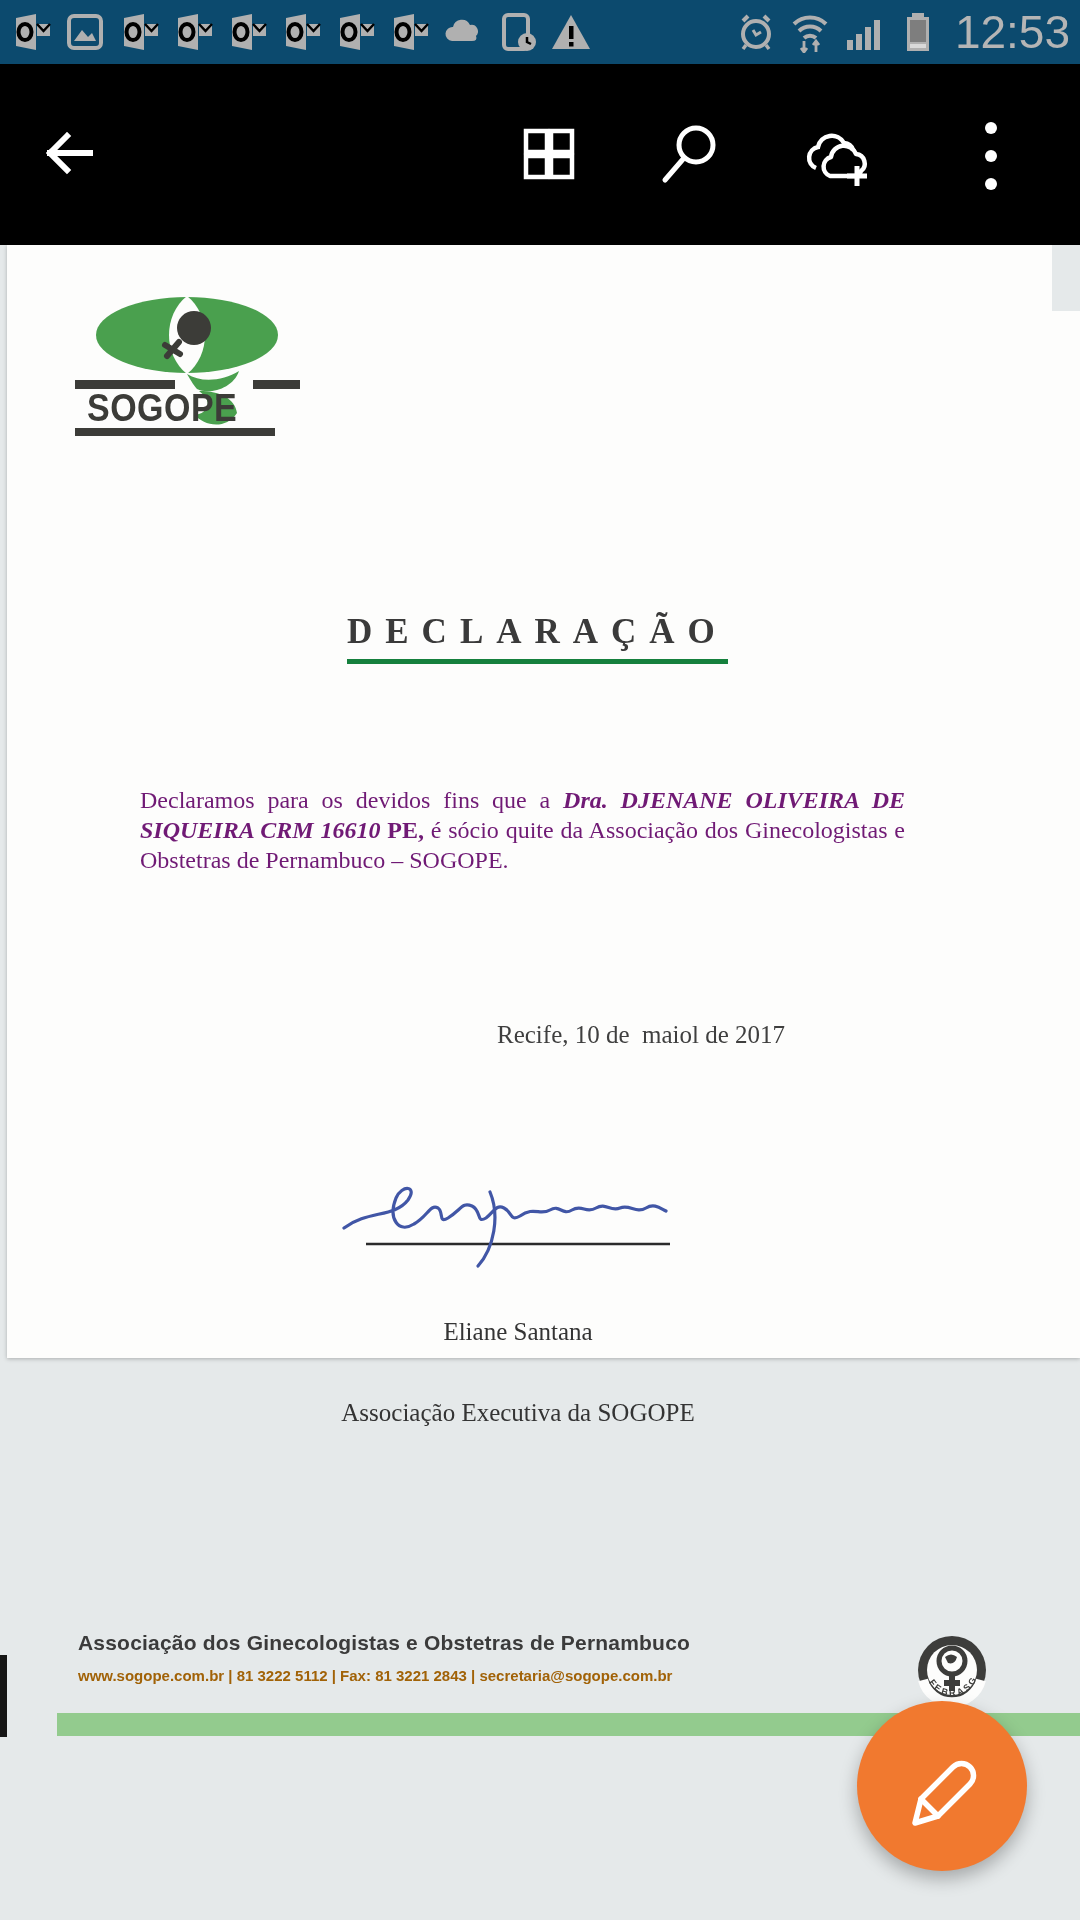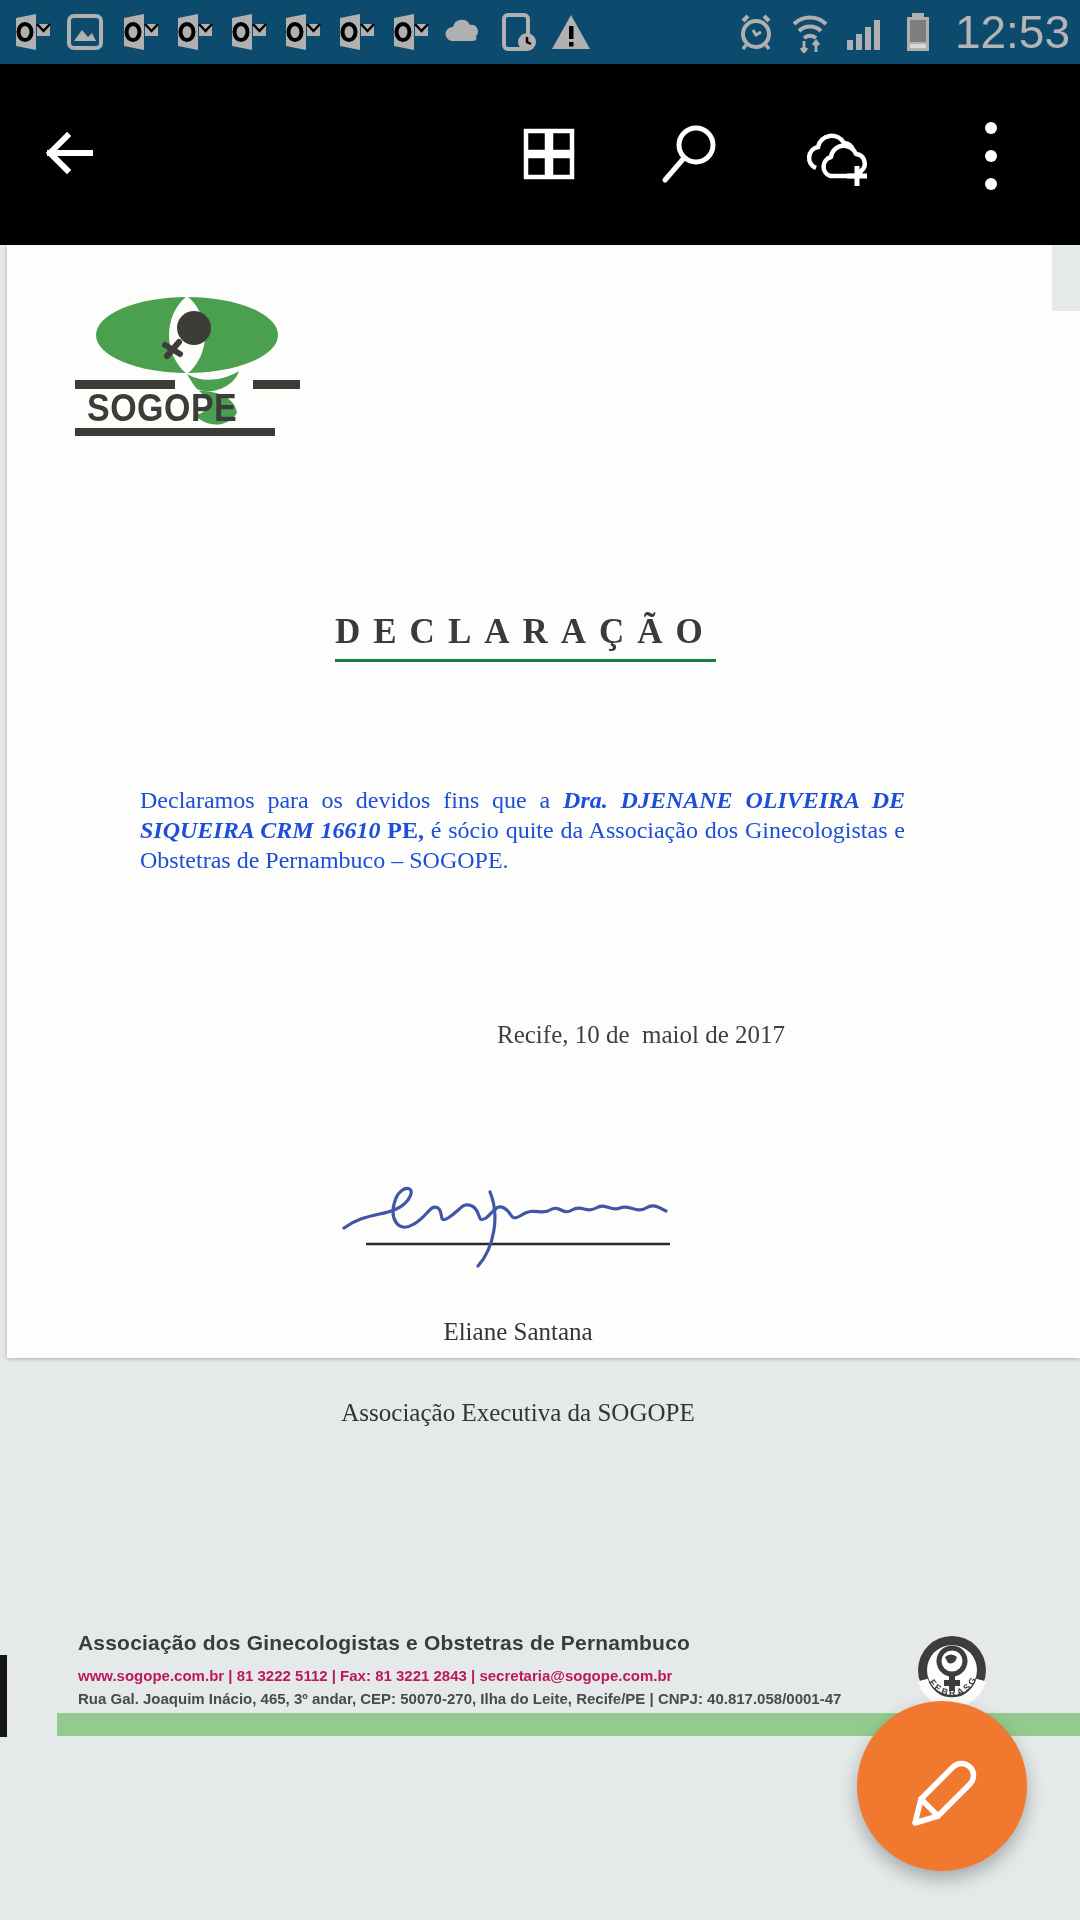--- a/index.html
+++ b/index.html
@@ -32,49 +32,49 @@
     background:#fdfdfc; box-shadow:0 1px 4px rgba(0,0,0,0.25);
   }
   .corner-notch{
     position:absolute; top:0; right:0; width:28px; height:66px; background:#e5e9ea;
   }
   .left-scan-edge{
     position:absolute; top:1410px; left:-7px; width:7px; height:82px; background:#161616;
   }
   .logo{ position:absolute; left:68px; top:50px; width:225px; height:142px; }
   .doc-title{
-    position:absolute; left:328px; top:367px;
+    position:absolute; left:340px; top:367px;
     font-family:"Liberation Serif","DejaVu Serif",serif;
     font-weight:700; font-size:35px; color:#3a3a3a;
-    letter-spacing:13px; border-bottom:3px solid #15803d; padding-bottom:7px;
+    letter-spacing:13px; border-bottom:5px solid #15803d; padding-bottom:7px;
     white-space:nowrap;
   }
   .doc-body{
     position:absolute; left:133px; top:516px; width:765px;
     font-family:"Liberation Serif","DejaVu Serif",serif;
-    font-size:24px; line-height:1.26; color:#1d4ed8; text-align:justify;
+    font-size:24px; line-height:1.26; color:#701a75; text-align:justify;
   }
   .doc-body .bi{ font-weight:700; font-style:italic; }
   .doc-body .b{ font-weight:700; }
   .doc-date{
     position:absolute; left:490px; top:776px; width:405px; text-align:left;
     font-family:"Liberation Serif","DejaVu Serif",serif;
     font-size:25px; color:#3f3f3f; white-space:pre;
   }
   .sig-block{
     position:absolute; left:221px; top:933px; width:580px; text-align:center;
   }
   .sig-scribble{ display:block; margin:0 auto; }
   .sig-name, .sig-role{
     font-family:"Liberation Serif","DejaVu Serif",serif;
     font-size:25px; color:#343434; line-height:1.3;margin-top:48px;
   }
   .footer{ position:absolute; left:71px; top:1386px; width:940px; }
   .footer-org{ font-size:21px; font-weight:700; color:#3b3b3b; letter-spacing:0.2px; }
-  .footer-contact{ margin-top:12px; font-size:15px; font-weight:700; color:#be185d; }
+  .footer-contact{ margin-top:12px; font-size:15px; font-weight:700; color:#a16207; }
   .footer-address{ margin-top:6px; font-size:15px; font-weight:700; color:#4a4a4a; }
   .green-bar{
     position:absolute; left:50px; top:1468px; width:1023px; height:23px; background:#93cb8e;
   }
   .seal{ position:absolute; left:908px; top:1388px; width:74px; height:74px; }
   
   .fab{
     position:absolute; left:857px; top:1701px; width:170px; height:170px;
     border-radius:50%; background:#f1792f;
     box-shadow:0 8px 18px rgba(0,0,0,0.28);
@@ -244,21 +244,20 @@
       <path d="M6 50 C30 32 56 40 70 22 C80 8 64 6 58 20 C50 40 60 56 76 46 C90 38 92 26 100 30 C106 34 100 46 110 40 C124 31 124 24 134 28 C144 33 138 46 148 40 C156 34 158 26 166 30 C174 34 172 44 182 38 C196 28 202 38 212 32 C222 26 224 38 234 32 C244 26 248 36 258 30 C268 24 272 34 282 30 C292 26 298 36 308 30 C316 25 322 30 328 33" fill="none" stroke="#4156a6" stroke-width="3.2" stroke-linecap="round"></path>
       <path d="M152 14 C162 38 156 70 140 88" fill="none" stroke="#4156a6" stroke-width="3.2" stroke-linecap="round"></path>
     </svg>
     <div class="sig-name">Eliane Santana</div>
     <div class="sig-role">Associação Executiva da SOGOPE</div>
   </div>
 
   <div class="footer">
     <div class="footer-org">Associação dos Ginecologistas e Obstetras de Pernambuco</div>
     <div class="footer-contact">www.sogope.com.br  |  81 3222 5112  |  Fax: 81 3221 2843  |  secretaria@sogope.com.br</div>
-    <div class="footer-address">Rua Gal. Joaquim Inácio, 465,  3º andar,  CEP: 50070-270, Ilha do Leite, Recife/PE   |  CNPJ: 40.817.058/0001-47</div>
   </div>
   <div class="green-bar"></div>
 
   <svg class="seal" viewBox="0 0 74 74">
     <circle cx="37" cy="37" r="34" fill="#3d3d3b"></circle>
     <circle cx="37" cy="37" r="25" fill="#fdfdfc"></circle>
     <path d="M8 47 a30 30 0 0 0 58 0" fill="none" stroke="#fdfdfc" stroke-width="10"></path>
     <circle cx="37" cy="28" r="13" fill="none" stroke="#3d3d3b" stroke-width="5"></circle>
     <path d="M30 24 q6 -5 12 0 q-2 8 -9 6 z" fill="#3d3d3b"></path>
     <path d="M37 41 L37 58 M29 50 L45 50" stroke="#3d3d3b" stroke-width="6"></path>

